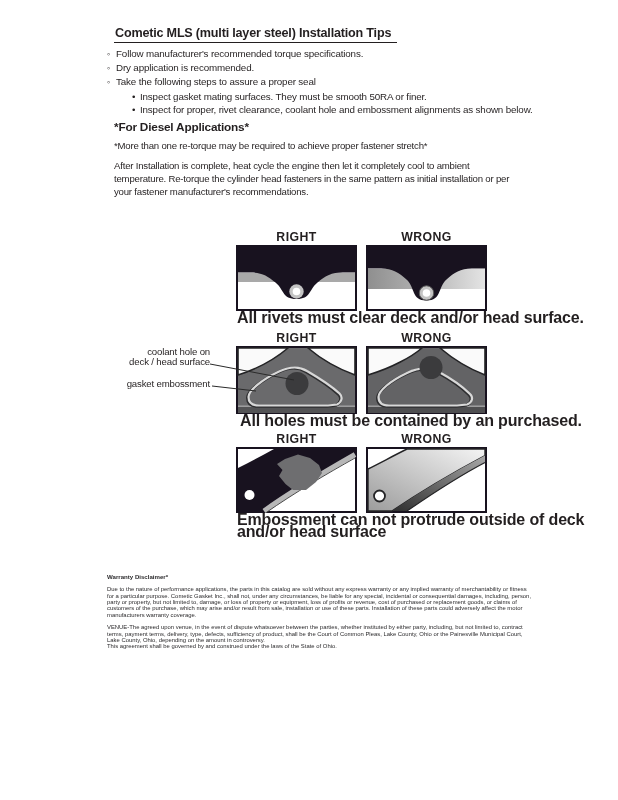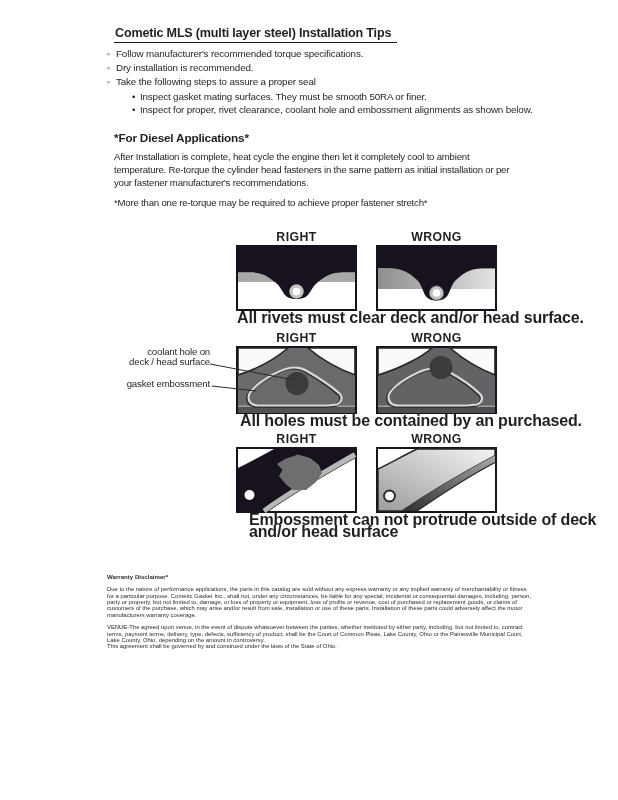--- a/index.html
+++ b/index.html
@@ -12,23 +12,23 @@
     letter-spacing:-0.2px;white-space:nowrap;border-bottom:1.6px solid #231f20;
     padding:0 6px 2px 1px;
   }
   .bullets{position:absolute;left:107px;top:47px;font-size:9.8px;letter-spacing:-0.15px;line-height:13.2px;white-space:nowrap;}
   .bullet-row{display:flex;align-items:baseline;}
   .marker{display:inline-block;width:9px;flex:0 0 9px;text-align:left;}
   .marker.open{font-size:9px;}
   .bullet-row.sub{margin-left:25px;}
   .bullet-row.sub .marker{width:8px;flex-basis:8px;}
   .diesel{position:absolute;left:114px;top:117px;width:404px;font-size:9.6px;line-height:12.9px;letter-spacing:-0.2px;}
-  .diesel h2{font-size:11.8px;font-weight:bold;margin:15px 0 6px 0;letter-spacing:-0.2px;}
+  .diesel h2{font-size:11.8px;font-weight:bold;margin:4px 0 6px 0;letter-spacing:-0.2px;}
   .diesel p{margin:0 0 7px 0;}
-  .diagram-row{position:absolute;display:flex;gap:19px;}
+  .diagram-row{position:absolute;display:flex;gap:9px;}
   .fig{width:121px;}
   .fig-label{text-align:center;font-size:12.3px;font-weight:600;letter-spacing:0.4px;margin-bottom:1px;}
   .fig svg{display:block;}
   .caption{position:absolute;font-size:16px;font-weight:700;letter-spacing:-0.15px;line-height:12px;white-space:pre-line;}
   .annot{position:absolute;font-size:9.6px;line-height:10.3px;text-align:right;letter-spacing:-0.15px;white-space:pre-line;}
   .pointer-overlay{position:absolute;left:208px;top:358px;}
   .fineprint{position:absolute;left:107px;top:574px;width:426px;font-size:5.9px;line-height:6.35px;color:#2c2b2d;letter-spacing:0;}
   .fineprint .fp-head{font-weight:bold;font-size:6.1px;margin:0 0 6px 0;}
   .fineprint p{margin:0 0 6.2px 0;white-space:pre-line;}
   .footer-code{position:absolute;left:387px;top:760px;font-size:13.4px;letter-spacing:0.2px;color:#737373;}
@@ -40,40 +40,40 @@
 
   <div class="title">Cometic MLS (multi layer steel) Installation Tips</div>
 
   <div class="bullets">
     <div class="bullet-row">
       <span class="marker open">◦</span>
       <span>Follow manufacturer's recommended torque specifications.</span>
     </div>
     <div class="bullet-row">
       <span class="marker open">◦</span>
-      <span>Dry installation is recommended.</span>
+      <span>Dry application is recommended.</span>
     </div>
     <div class="bullet-row">
       <span class="marker open">◦</span>
       <span>Take the following steps to assure a proper seal</span>
     </div>
     <div class="bullet-row sub">
       <span class="marker">•</span>
       <span>Inspect gasket mating surfaces.  They must be smooth 50RA or finer.</span>
     </div>
     <div class="bullet-row sub">
       <span class="marker">•</span>
       <span>Inspect for proper, rivet clearance, coolant hole and embossment alignments as shown below.</span>
     </div>
   </div>
 
   <div class="diesel">
     <h2>*For Diesel Applications*</h2>
+    <p>*More than one re-torque may be required to achieve proper fastener stretch*</p>
     <p>After Installation is complete, heat cycle the engine then let it completely cool to ambient temperature. Re-torque the cylinder head fasteners in the same pattern as initial installation or per your fastener manufacturer's recommendations.</p>
-    <p>*More than one re-torque may be required to achieve proper fastener stretch*</p>
   </div>
 
   <div class="diagram-row" style="left:236px;top:230px;">
     <div class="fig">
       <div class="fig-label">RIGHT</div>
       <svg width="121" height="66" viewBox="0 0 121 66">
         <rect x="1" y="1" width="119" height="64" fill="#ffffff" stroke="#18121f" stroke-width="2"></rect>
         <rect x="2" y="28" width="117" height="9" fill="#a9a9a9"></rect>
         <path d="M2,2 H119 V27.5 H107 C95,27.5 90,30.5 81.5,37.5 C72.5,45 75,54 60.5,54 C46,54 48.5,45 39.5,37.5 C31,30.5 26,27.5 14,27.5 H2 Z" fill="#18121f"></path>
         <circle cx="60.5" cy="46.5" r="7.2" fill="#c4c4c4"></circle>
@@ -164,21 +164,21 @@
           </linearGradient>
         </defs>
         <rect x="1" y="1" width="119" height="64" fill="#ffffff" stroke="#18121f" stroke-width="2"></rect>
         <path d="M2,22 C14,16 27,9 41,2 H119 V8.5 C88,25 56,43.5 26,64 H2 Z" fill="url(#g3a)" stroke="#242426" stroke-width="1.4"></path>
         <path d="M119,8.5 C88,25 56,43.5 26,64 H41 C68,45.5 97,27 119,15.5 Z" fill="url(#g3b)"></path>
         <path d="M119,15.5 C97,27 68,45.5 41,64" fill="none" stroke="#242426" stroke-width="1.2"></path>
         <circle cx="13.5" cy="49" r="5.5" fill="#ffffff" stroke="#242426" stroke-width="1.8"></circle>
       </svg>
     </div>
   </div>
-  <div class="caption" style="left:249px;top:514px;">Embossment can not protrude outside of deck
+  <div class="caption" style="left:237px;top:514px;">Embossment can not protrude outside of deck
 and/or head surface</div>
 
   <div class="fineprint">
     <p class="fp-head">Warranty Disclaimer*</p>
     <p>Due to the nature of performance applications, the parts in this catalog are sold without any express warranty or any implied warranty of merchantability or fitness for a particular purpose.  Cometic Gasket Inc., shall not, under any circumstances, be liable for any special, incidental or consequential damages, including, person, party or property, but not limited to, damage, or loss of property or equipment, loss of profits or revenue, cost of purchased or replacement goods, or claims of customers of the purchase, which may arise and/or result from sale, installation or use of these parts.  Installation of these parts could adversely affect the motor manufacturers warranty coverage.</p>
     <p>VENUE-The agreed upon venue, in the event of dispute whatsoever between the parties, whether instituted by either party, including, but not limited to, contract terms, payment terms, delivery, type, defects, sufficiency of product, shall be the Court of Common Pleas, Lake County, Ohio or the Painesville Municipal Court, Lake County, Ohio, depending on the amount in controversy.
 This agreement shall be governed by and construed under the laws of the State of Ohio.</p>
     <p>All prices and terms are subject to change without notice.</p>
     <p>Terms COD- Secured with a completed dealer/jobber application on File, COD-Company check with a current credit card number on file.  Open accounts may be established by well rated firms.  A credit application is available upon request.  Open accounts are due payable Net 30 days from date of invoice.  No statement will be sent.  If an account becomes 60 or more days past due, it is subject to being placed on credit hold.  No orders will be shipped or new orders accepted until past due balance is paid.  If an account becomes 90 or more days past due, it is subject to being placed for collections.  All costs of collection are the responsibility of the customer, including attorney fees, court costs, and other expenses of litigation.</p>
     <p>Returns- Authorized (RGA) must be obtained in advance on all returns.  A packing slip or invoice number must accompany the merchandise.  No returns after 30 days from invoice date.  All returns are subject to a 25% restocking charge.  All custom designed and custom manufactured gaskets are non-returnable.</p>

